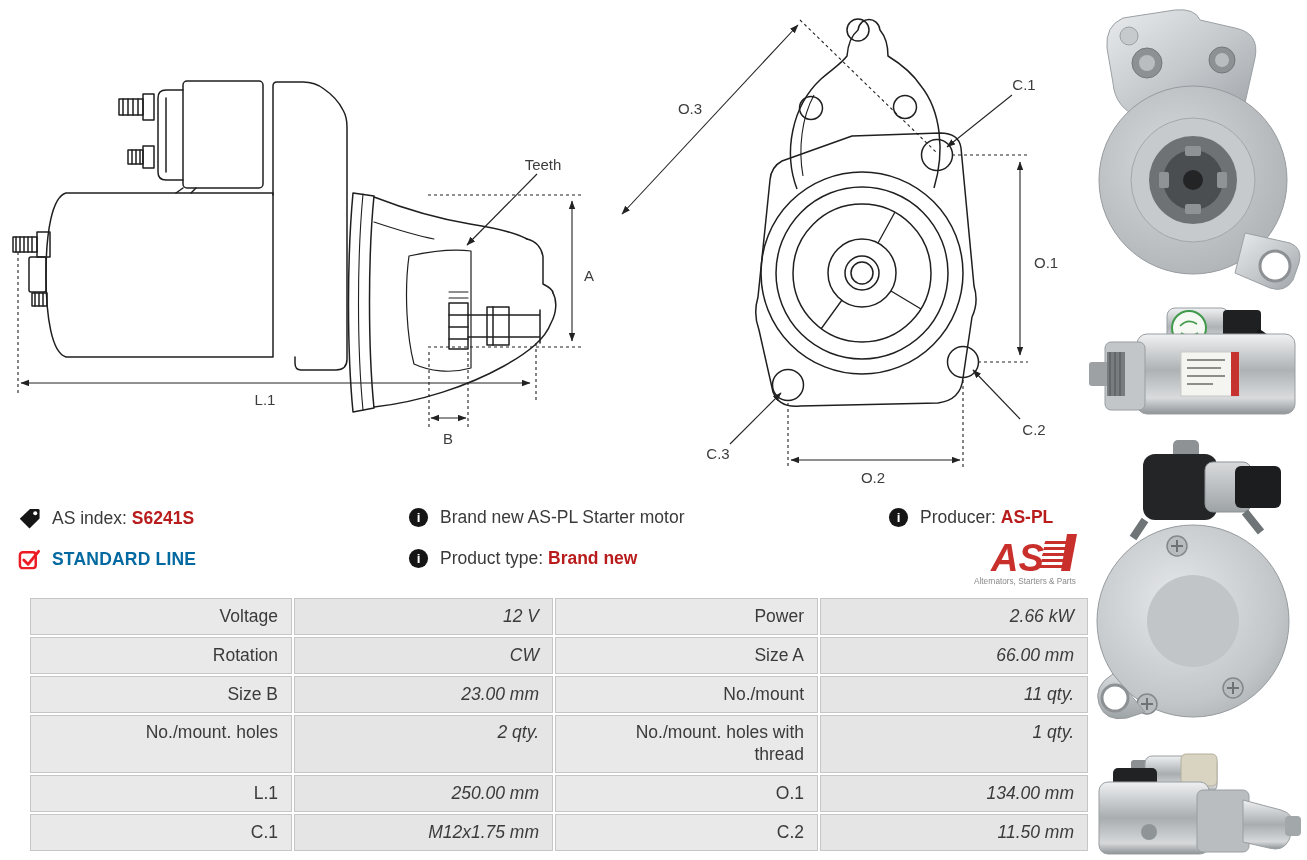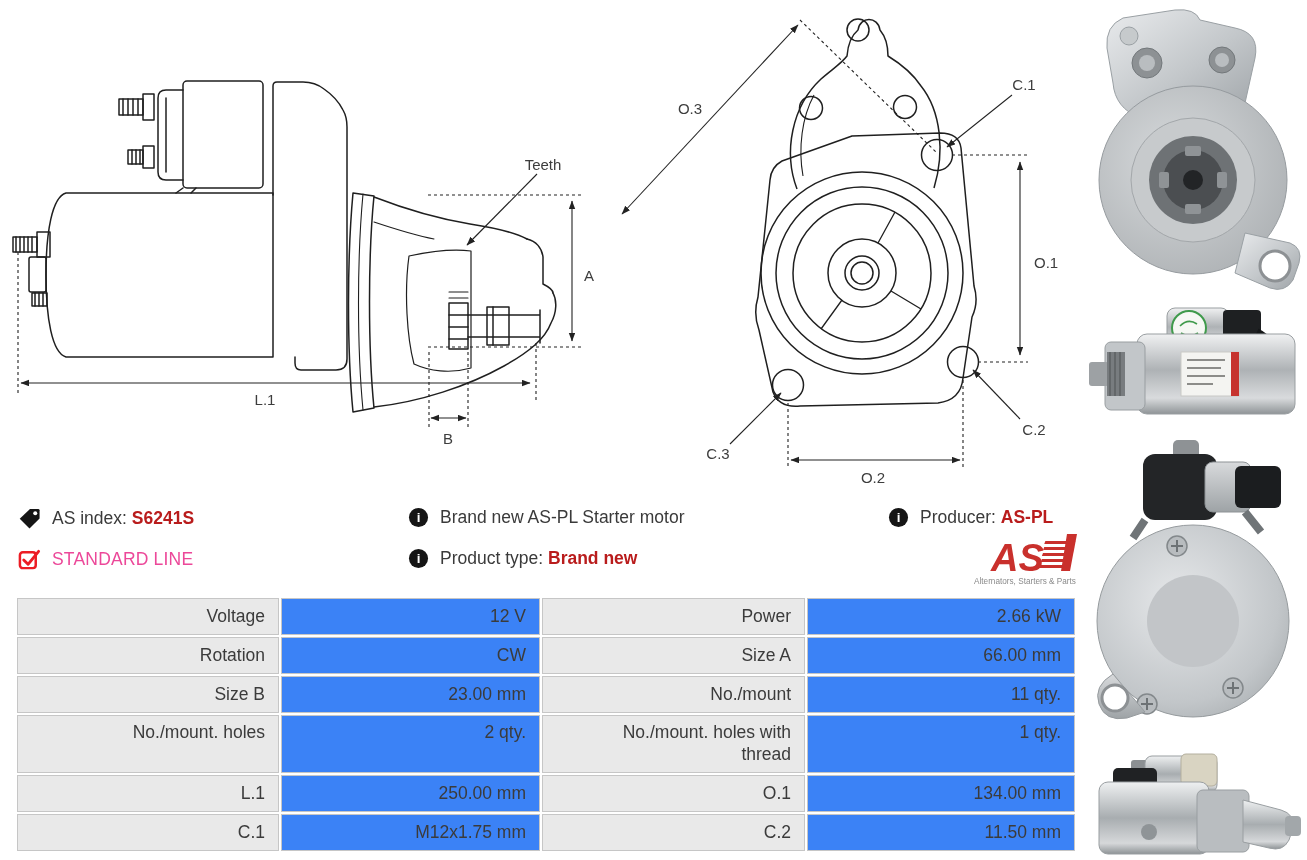--- a/index.html
+++ b/index.html
@@ -4,31 +4,31 @@
 <style>
   html,body{margin:0;padding:0;background:#fff;}
   .page{position:relative;width:1307px;height:860px;background:#fff;overflow:hidden;
         font-family:"Liberation Sans",sans-serif;color:#3a3a3a;}
   .abs{position:absolute;}
 
   
   .info-item{position:absolute;display:flex;align-items:center;gap:11px;
              font-size:17.5px;color:#3a3a3a;white-space:nowrap;}
   .info-item b{color:#b91c1c;}
-  .red{color:#ec4899;font-weight:normal;letter-spacing:.2px;}
+  .red{color:#0369a1;font-weight:bold;letter-spacing:.2px;}
   .icon{display:inline-flex;flex:0 0 auto;}
 
   
-  .spec-table{position:absolute;left:17px;top:598px;width:1060px;}
+  .spec-table{position:absolute;left:30px;top:598px;width:1060px;}
   .spec-row{display:grid;grid-template-columns:262px 259px 263px 268px;gap:2px;margin-bottom:2px;}
   .cell{border:1px solid #c6c6c6;box-sizing:border-box;display:flex;align-items:center;
         justify-content:flex-end;text-align:right;font-size:17.5px;color:#3b3b3b;
         padding:0 13px;min-height:37px;line-height:1.25;}
   .cell.label{background:#e9e9e9;}
-  .cell.value{background:#3b82f6;}
+  .cell.value{background:#e5e5e5;font-style:italic;}
   .cell.wrapcap{padding-left:50px;}
   .spec-row.tall .cell{min-height:58px;align-items:flex-start;padding-top:6px;}
 
   
   svg text{font-family:"Liberation Sans",sans-serif;}
   .dwg text{fill:#3d3d3d;font-size:15px;}
   .dwg path,.dwg line,.dwg rect,.dwg circle,.dwg polyline{vector-effect:non-scaling-stroke;}
 
   
   .photo{position:absolute;left:1085px;width:222px;}

